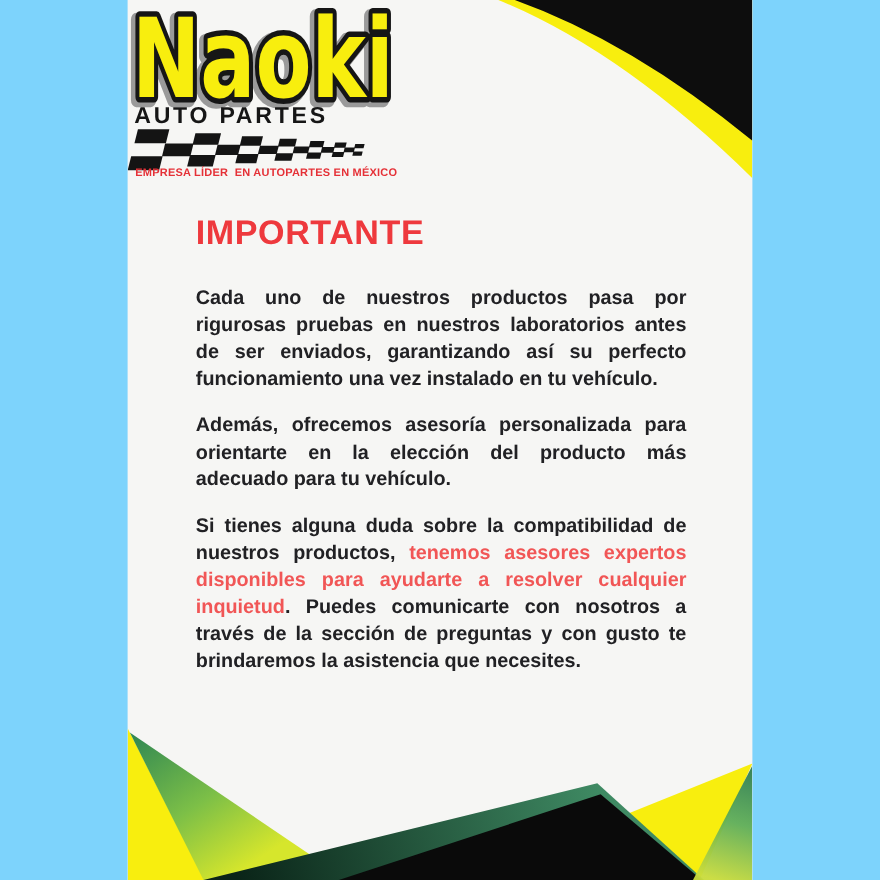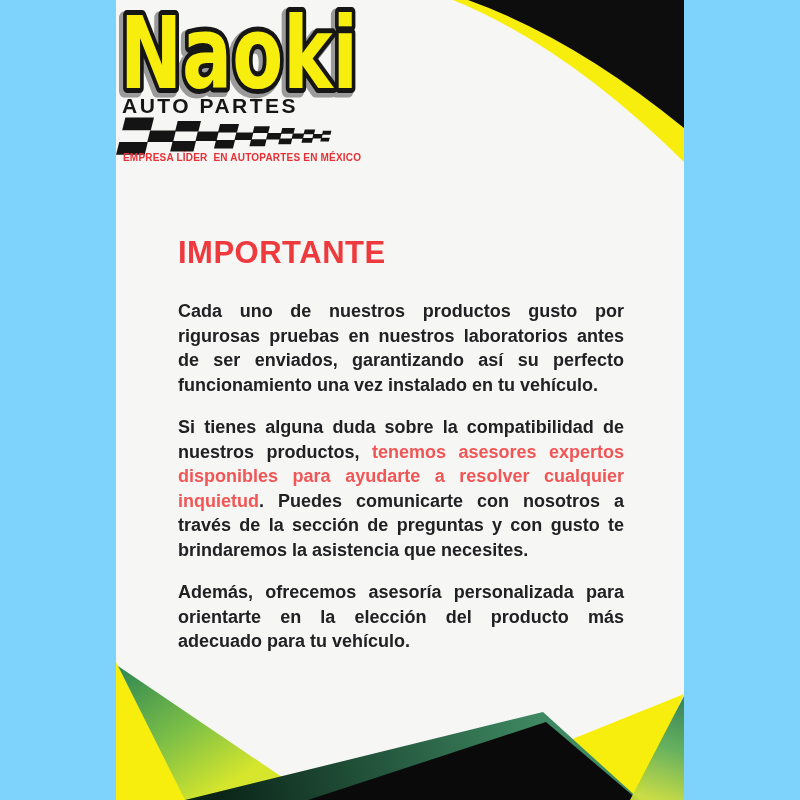--- a/index.html
+++ b/index.html
@@ -15,21 +15,21 @@
   .logo-svg{position:absolute;left:0;top:0;width:360px;height:110px;z-index:2;}
   .logo-subtext{
     position:absolute;left:6px;top:94px;z-index:2;
     font-size:21px;font-weight:700;letter-spacing:2.5px;color:#161616;
   }
   .flag-svg{position:absolute;left:0;top:115px;width:260px;height:46px;z-index:2;}
   .tagline{
     position:absolute;left:7px;top:152px;z-index:2;white-space:pre;
     font-size:10px;font-weight:800;color:#e53137;letter-spacing:0.2px;
   }
-  .text-block{position:absolute;left:62px;top:196px;width:446px;z-index:2;margin-top:41px;}
+  .text-block{position:absolute;left:62px;top:196px;width:446px;z-index:2;}
   .page-title{
     margin:0 0 30px 0;font-size:31px;line-height:32px;font-weight:800;
     color:#ee393d;letter-spacing:0.5px;
   }
   .text-block p{
     margin:0 0 18px 0;font-size:18px;line-height:24.5px;font-weight:700;
     color:#212124;text-align:justify;
   }
   .hl{color:#f15656;}
 </style>
@@ -101,19 +101,19 @@
           <rect x="192.1" y="19.1" width="9.4" height="4.3" fill="#141414"></rect>
           <rect x="200.9" y="15.8" width="8.5" height="3.9" fill="#141414"></rect>
           <rect x="200.9" y="22.7" width="8.5" height="3.9" fill="#141414"></rect>
         </g>
     </svg>
 
     <div class="tagline">EMPRESA LÍDER  EN AUTOPARTES EN MÉXICO</div>
 
     <div class="text-block">
       <h1 class="page-title">IMPORTANTE</h1>
-      <p>Cada uno de nuestros productos gusto por rigurosas pruebas en nuestros laboratorios antes de ser enviados, garantizando así su perfecto funcionamiento una vez instalado en tu vehículo.</p>
+      <p>Cada uno de nuestros productos pasa por rigurosas pruebas en nuestros laboratorios antes de ser enviados, garantizando así su perfecto funcionamiento una vez instalado en tu vehículo.</p>
+      <p>Además, ofrecemos asesoría personalizada para orientarte en la elección del producto más adecuado para tu vehículo.</p>
       <p><span>Si tienes alguna duda sobre la compatibilidad de nuestros productos, </span><span class="hl">tenemos asesores expertos disponibles para ayudarte a resolver cualquier inquietud</span><span>. Puedes comunicarte con nosotros a través de la sección de preguntas y con gusto te brindaremos la asistencia que necesites.</span></p>
-      <p>Además, ofrecemos asesoría personalizada para orientarte en la elección del producto más adecuado para tu vehículo.</p>
     </div>
 
   </div>
 </div>
 
 </body></html>

